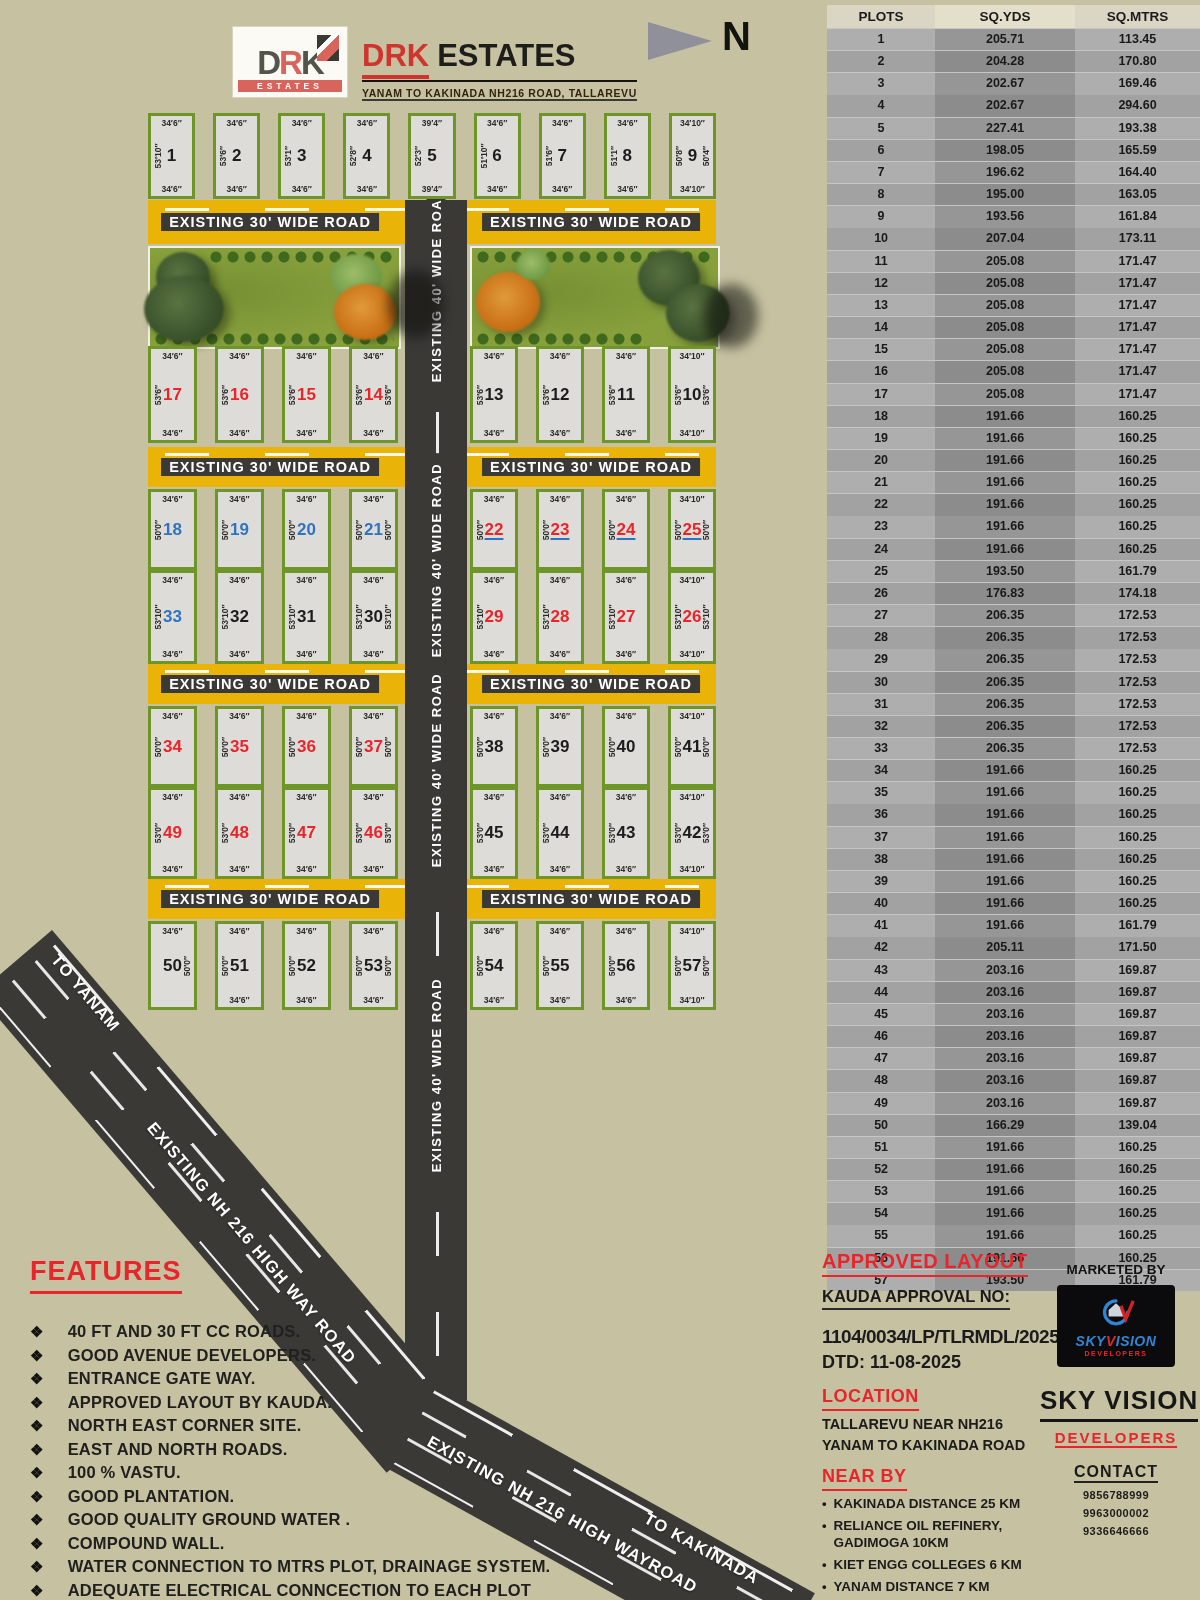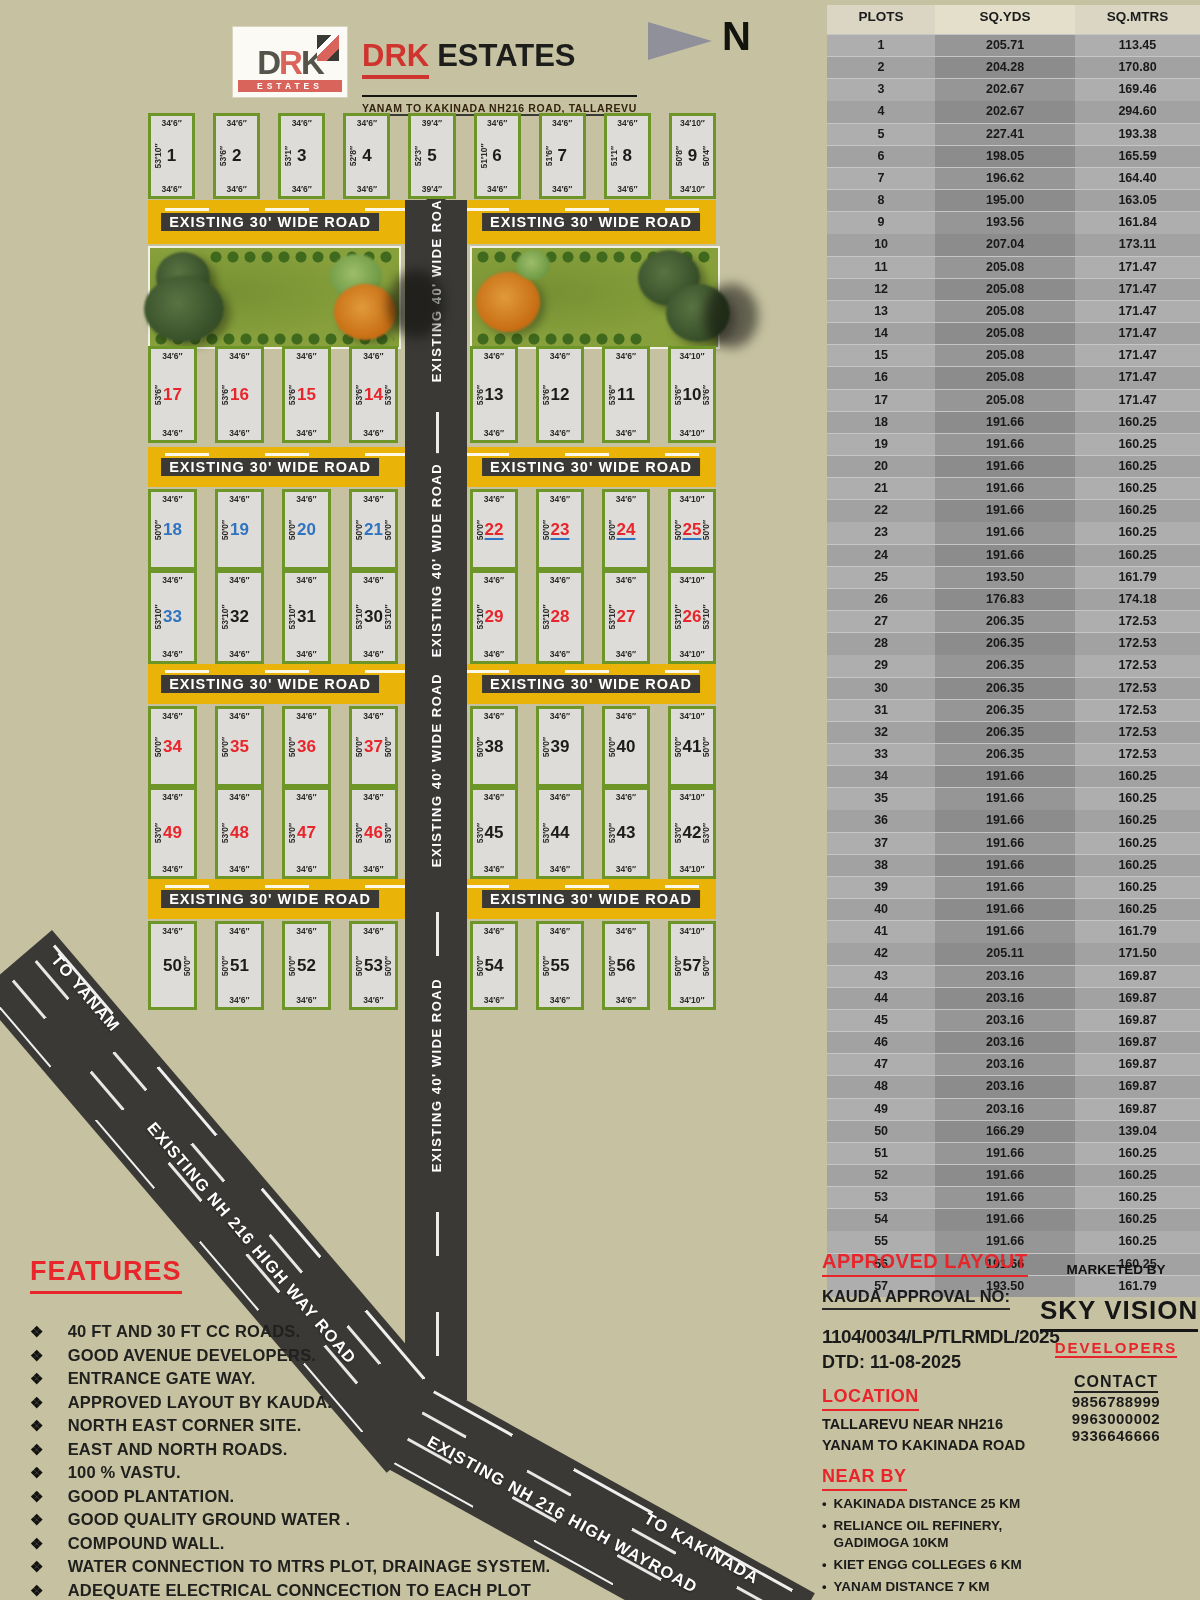--- a/index.html
+++ b/index.html
@@ -8,21 +8,21 @@
   
   .drk-logobox{position:absolute;left:233px;top:27px;width:114px;height:70px;background:#fbfaf4;
         box-shadow:0 0 0 1px #d8d4c0;display:flex;flex-direction:column;align-items:center;justify-content:flex-end}
   .drk-letters{font-size:33px;letter-spacing:-2px;line-height:30px;margin-bottom:2px}
   .drk-letters .d,.drk-letters .k{color:#54544a}
   .drk-letters .r{color:#d9645c}
   .drk-band{width:92%;background:#d9645c;color:#fff;font-size:8.5px;letter-spacing:4px;text-align:center;margin-bottom:5px;padding:1px 0}
   .logo-flag{position:absolute;right:8px;top:8px;width:22px;height:26px;
         background:linear-gradient(135deg,#3a3a34 0 30%,#fff 30% 45%,#d9645c 45% 75%,#3a3a34 75%)}
   .brand{position:absolute;left:362px;top:38px}
-  .brand-line{border-bottom:2px solid #141414;padding-bottom:21px;white-space:nowrap}
+  .brand-line{border-bottom:2px solid #141414;padding-bottom:6px;white-space:nowrap}
   .brand-drk{color:#d0342e;font-size:31px;border-bottom:4px solid #d0342e;padding-bottom:2px}
   .brand-est{color:#1d1d1b;font-size:31px;margin-left:8px}
   .brand-sub{display:inline-block;font-size:10.5px;color:#33230f;border-bottom:2px solid #3a3a34;margin-top:5px;letter-spacing:.6px}
   .north{position:absolute;left:648px;top:22px}
   .north-arrow{width:0;height:0;border-top:19px solid transparent;border-bottom:19px solid transparent;border-left:64px solid #90909b}
   .north-n{position:absolute;left:74px;top:-8px;font-size:40px;color:#14140f}
   
   #plan{position:absolute;inset:0}
   .hroad{position:absolute;background:#eab308;z-index:1}
   .hroad::before{content:'';position:absolute;left:3%;right:3%;top:50%;height:2.5px;margin-top:-14px;
@@ -55,21 +55,21 @@
   .dim.t{top:2px;left:0;right:0;text-align:center}
   .dim.b{bottom:2px;left:0;right:0;text-align:center}
   .dim.l{left:7px;top:50%;transform:translate(-50%,-50%) rotate(-90deg)}
   .dim.r{right:7px;top:50%;transform:translate(50%,-50%) rotate(-90deg)}
   .num{position:absolute;inset:0;display:flex;align-items:center;justify-content:center;font-size:17px}
   .num.ck{color:#1c1c1c}.num.cb{color:#2f74c0}.num.cr{color:#e8252b}
   .num.cru{color:#e8252b;text-decoration:underline;text-decoration-color:#2f74c0;text-decoration-thickness:2px;text-underline-offset:3px}
   
   .ptable{position:absolute;left:827px;top:5px;width:373px;z-index:5}
   .thead,.trow{display:grid;grid-template-columns:29% 37.5% 33.5%}
-  .thead{height:29px;line-height:23px}
+  .thead{height:23px;line-height:23px}
   .thead div{text-align:center;font-size:13.5px;background:#dad6c3}
   .thead .hc2{background:#e4dfca}
   .trow{height:21.17px;line-height:21.3px;border-top:1px solid #c6c6c6}
   .tcell{text-align:center;font-size:12.5px;color:#191919}
   .trow.odd .c1,.trow.odd .c3{background:#aeaeae}
   .trow.odd .c2{background:#969696}
   .trow.even .c1,.trow.even .c3{background:#a2a2a2}
   .trow.even .c2{background:#8c8c8c}
   
   .features{position:absolute;left:30px;top:1256px;width:565px;z-index:6}
@@ -88,21 +88,21 @@
   .nb-dot{font-size:13px}
   .info-right{position:absolute;left:1040px;top:1262px;width:152px;text-align:center;z-index:6}
   .marketed-label{font-size:13.5px;color:#111}
   .svlogo{width:118px;height:82px;background:#0b0b0d;border-radius:4px;margin:8px auto 0;display:flex;flex-direction:column;align-items:center;justify-content:center;gap:1px}
   .svtext{font-size:14px;font-style:italic;letter-spacing:.5px}
   .svtext .blue{color:#2e86d6}.svtext .redv{color:#e02a2a}
   .svsub{font-size:7px;color:#e02a2a;letter-spacing:1.5px}
   .svname{margin-top:18px;font-size:26px;color:#161616;border-bottom:3px solid #161616;display:inline-block;padding-bottom:3px;letter-spacing:1px;white-space:nowrap}
   .svdev{margin-top:7px;font-size:15px;color:#e8252b;border-bottom:2px solid #e8252b;display:inline-block;letter-spacing:2px}
   .contact-title{margin-top:15px;font-size:16px;border-bottom:2px solid #222;display:inline-block;letter-spacing:1px}
-  .phone{font-size:15px;letter-spacing:.5px}
+  .phone{font-size:11px;margin-top:6px;letter-spacing:.5px}
 </style>
 </head>
 <body>
 
 <div class="page">
 
   <div class="drk-logobox">
     <span class="logo-flag"></span>
     <div class="drk-letters"><span class="d">D</span><span class="r">R</span><span class="k">K</span></div>
     <div class="drk-band">ESTATES</div>
@@ -916,20 +916,29 @@
         </div>
         <div class="nb-item">
           <span class="nb-dot">•</span>
           <span class="nb-text">YANAM DISTANCE 7 KM</span>
         </div>
       </div>
   </div>
 
   <div class="info-right">
     <div class="marketed-label">MARKETED BY</div>
+    <div class="svlogo">
+      <svg width="50" height="36" viewBox="0 0 60 44">
+        <path d="M30 6 a14 14 0 1 0 14 14" stroke="#2e86d6" fill="none" stroke-width="4" stroke-linecap="round"></path>
+        <path d="M21 17 l9 -8 9 8 v8 h-18 z" fill="#cfd4dc"></path>
+        <path d="M36 12 l6 16 9 -22" stroke="#d42222" stroke-width="4" fill="none"></path>
+      </svg>
+      <div class="svtext"><span class="blue">SKY</span><span class="redv">V</span><span class="blue">ISION</span></div>
+      <div class="svsub">DEVELOPERS</div>
+    </div>
     <div><span class="svname">SKY VISION</span></div>
     <div><span class="svdev">DEVELOPERS</span></div>
     <div><span class="contact-title">CONTACT</span></div>
     <div id="phone-list">
         <div class="phone">9856788999</div>
         <div class="phone">9963000002</div>
         <div class="phone">9336646666</div>
       </div>
   </div>
 

